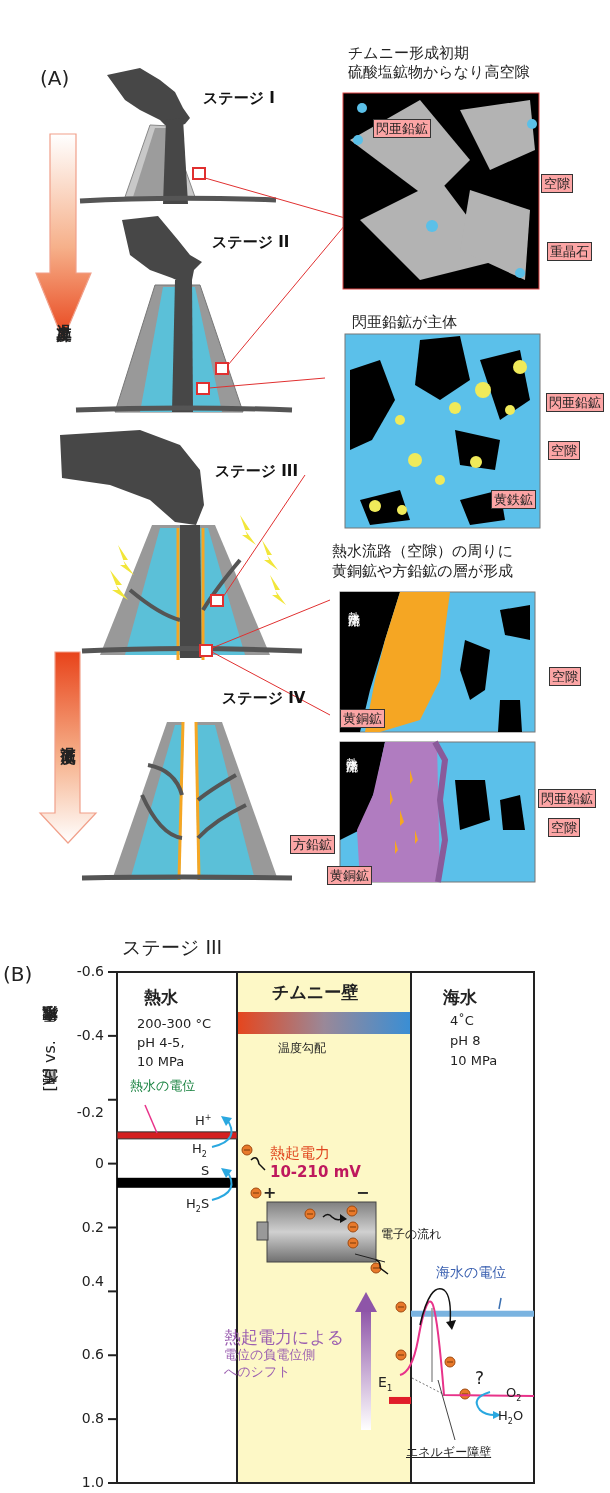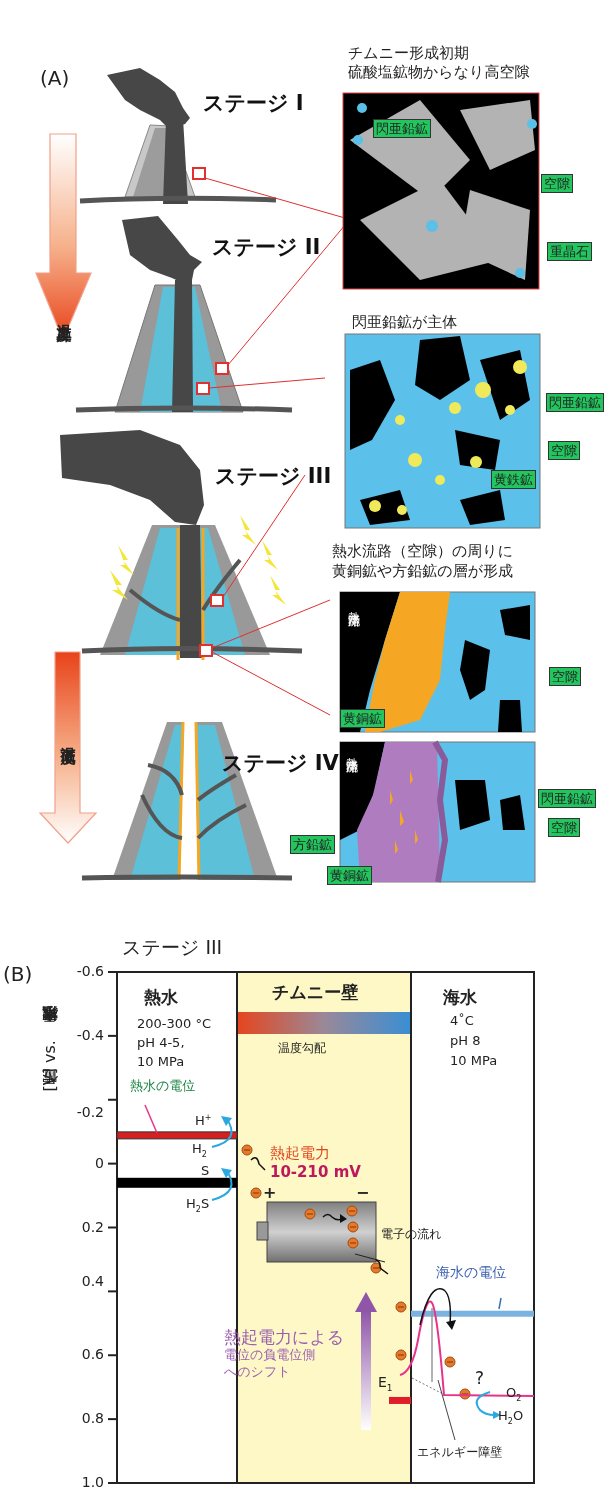--- a/index.html
+++ b/index.html
@@ -1,22 +1,22 @@
 <!DOCTYPE html>
 <html><head>
 <meta charset="utf-8">
 <style>
   html, body { margin:0; padding:0; background:#fff; }
   body { width:610px; height:1493px; position:relative; overflow:hidden;
          font-family:"DejaVu Sans", "Liberation Sans", sans-serif; color:#222; }
   .abs { position:absolute; }
   svg { position:absolute; left:0; top:0; }
   .lbl { position:absolute; font-size:15px; white-space:nowrap; }
-  .stage { font-weight:bold; font-size:21px; color:#111; }
-  .callout { position:absolute; background:#22c55e; border:1px solid #333; font-size:13px; padding:0 2px; line-height:17px; white-space:nowrap; }
+  .stage { font-weight:bold; font-size:15px; color:#111; }
+  .callout { position:absolute; background:#fca5a5; border:1px solid #333; font-size:13px; padding:0 2px; line-height:17px; white-space:nowrap; }
   .cap { font-size:15px; line-height:18px; white-space:nowrap; }
   .vert { writing-mode:vertical-rl; font-weight:bold; font-size:15px; letter-spacing:1px; }
   .vert-w { writing-mode:vertical-rl; font-size:12px; color:#fff; letter-spacing:1px; }
   .tick { position:absolute; font-size:14px; text-align:right; width:40px; }
   .axis-title { writing-mode:vertical-rl; transform:rotate(180deg); font-size:16px; white-space:nowrap; }
   .col-head { font-weight:bold; font-size:17px; }
   .small { font-size:13px; line-height:15px; }
 </style>
 </head>
 <body>
@@ -151,38 +151,38 @@
     <path d="M435 742 L445 760 L440 800 L445 840 L438 882" stroke="#8a5a9a" stroke-width="6" fill="none"></path>
     <path d="M390 790 l3 10 l-3 5 z M400 810 l4 12 l-4 4 z M410 770 l3 10 l-3 4 z M395 840 l3 10 l-3 4 z M415 830 l3 10 l-3 4 z" fill="#f5a623"></path>
     <path d="M455 780 L485 780 L490 820 L460 830 Z" fill="#000"></path>
     <path d="M500 800 L520 795 L525 830 L503 830 Z" fill="#000"></path>
   </g>
 </svg>
 
 <div class="lbl stage" style="left:203px;top:89px;">ステージ I</div>
 <div class="lbl stage" style="left:212px;top:233px;">ステージ II</div>
 <div class="lbl stage" style="left:215px;top:462px;">ステージ III</div>
-<div class="lbl stage" style="left:222px;top:749px;">ステージ IV</div>
+<div class="lbl stage" style="left:222px;top:689px;">ステージ IV</div>
 
 <div class="abs vert" style="left:54px;top:312px;">温度上昇</div>
 <div class="abs vert" style="left:58px;top:735px;">温度低下</div>
 
 <div class="abs cap" style="left:348px;top:44px;">チムニー形成初期</div>
 <div class="abs cap" style="left:348px;top:63px;">硫酸塩鉱物からなり高空隙</div>
 <div class="abs cap" style="left:352px;top:313px;">閃亜鉛鉱が主体</div>
 <div class="abs cap" style="left:332px;top:542px;">熱水流路（空隙）の周りに</div>
 <div class="abs cap" style="left:332px;top:562px;">黄銅鉱や方鉛鉱の層が形成</div>
 
 <div class="callout" style="left:373px;top:119px;">閃亜鉛鉱</div>
 <div class="callout" style="left:541px;top:174px;">空隙</div>
 <div class="callout" style="left:547px;top:242px;">重晶石</div>
 
 <div class="callout" style="left:546px;top:393px;">閃亜鉛鉱</div>
 <div class="callout" style="left:548px;top:441px;">空隙</div>
-<div class="callout" style="left:491px;top:470px;">黄鉄鉱</div>
+<div class="callout" style="left:491px;top:490px;">黄鉄鉱</div>
 
 <div class="abs vert-w" style="left:345px;top:602px;">熱水流路</div>
 <div class="callout" style="left:549px;top:667px;">空隙</div>
 <div class="callout" style="left:340px;top:709px;">黄銅鉱</div>
 
 <div class="abs vert-w" style="left:343px;top:748px;">熱水流路</div>
 <div class="callout" style="left:538px;top:789px;">閃亜鉛鉱</div>
 <div class="callout" style="left:548px;top:818px;">空隙</div>
 <div class="callout" style="left:290px;top:835px;">方鉛鉱</div>
 <div class="callout" style="left:327px;top:866px;">黄銅鉱</div>
@@ -332,13 +332,13 @@
 <div class="abs" style="left:378px;top:1374px;font-size:14px;"><span>E</span><sub style="font-size:9px">1</sub></div>
 
 <div class="abs col-head" style="left:443px;top:986px;font-family:Liberation Serif, serif;">海水</div>
 <div class="abs small" style="left:450px;top:1013px;">4˚C</div>
 <div class="abs small" style="left:450px;top:1033px;">pH 8</div>
 <div class="abs small" style="left:450px;top:1053px;">10 MPa</div>
 <div class="abs" style="left:436px;top:1264px;font-size:14px;color:#3a60b0;">海水の電位</div>
 <div class="abs" style="left:475px;top:1368px;font-size:17px;">?</div>
 <div class="abs small" style="left:506px;top:1385px;"><span>O</span><sub style="font-size:8px">2</sub></div>
 <div class="abs small" style="left:498px;top:1408px;"><span>H</span><sub style="font-size:8px">2</sub><span>O</span></div>
-<div class="abs" style="left:417px;top:1444px;font-size:12px;">エネルギー障壁</div>
+<div class="abs" style="left:406px;top:1444px;font-size:12px;text-decoration:underline;">エネルギー障壁</div>
 
 </body></html>

